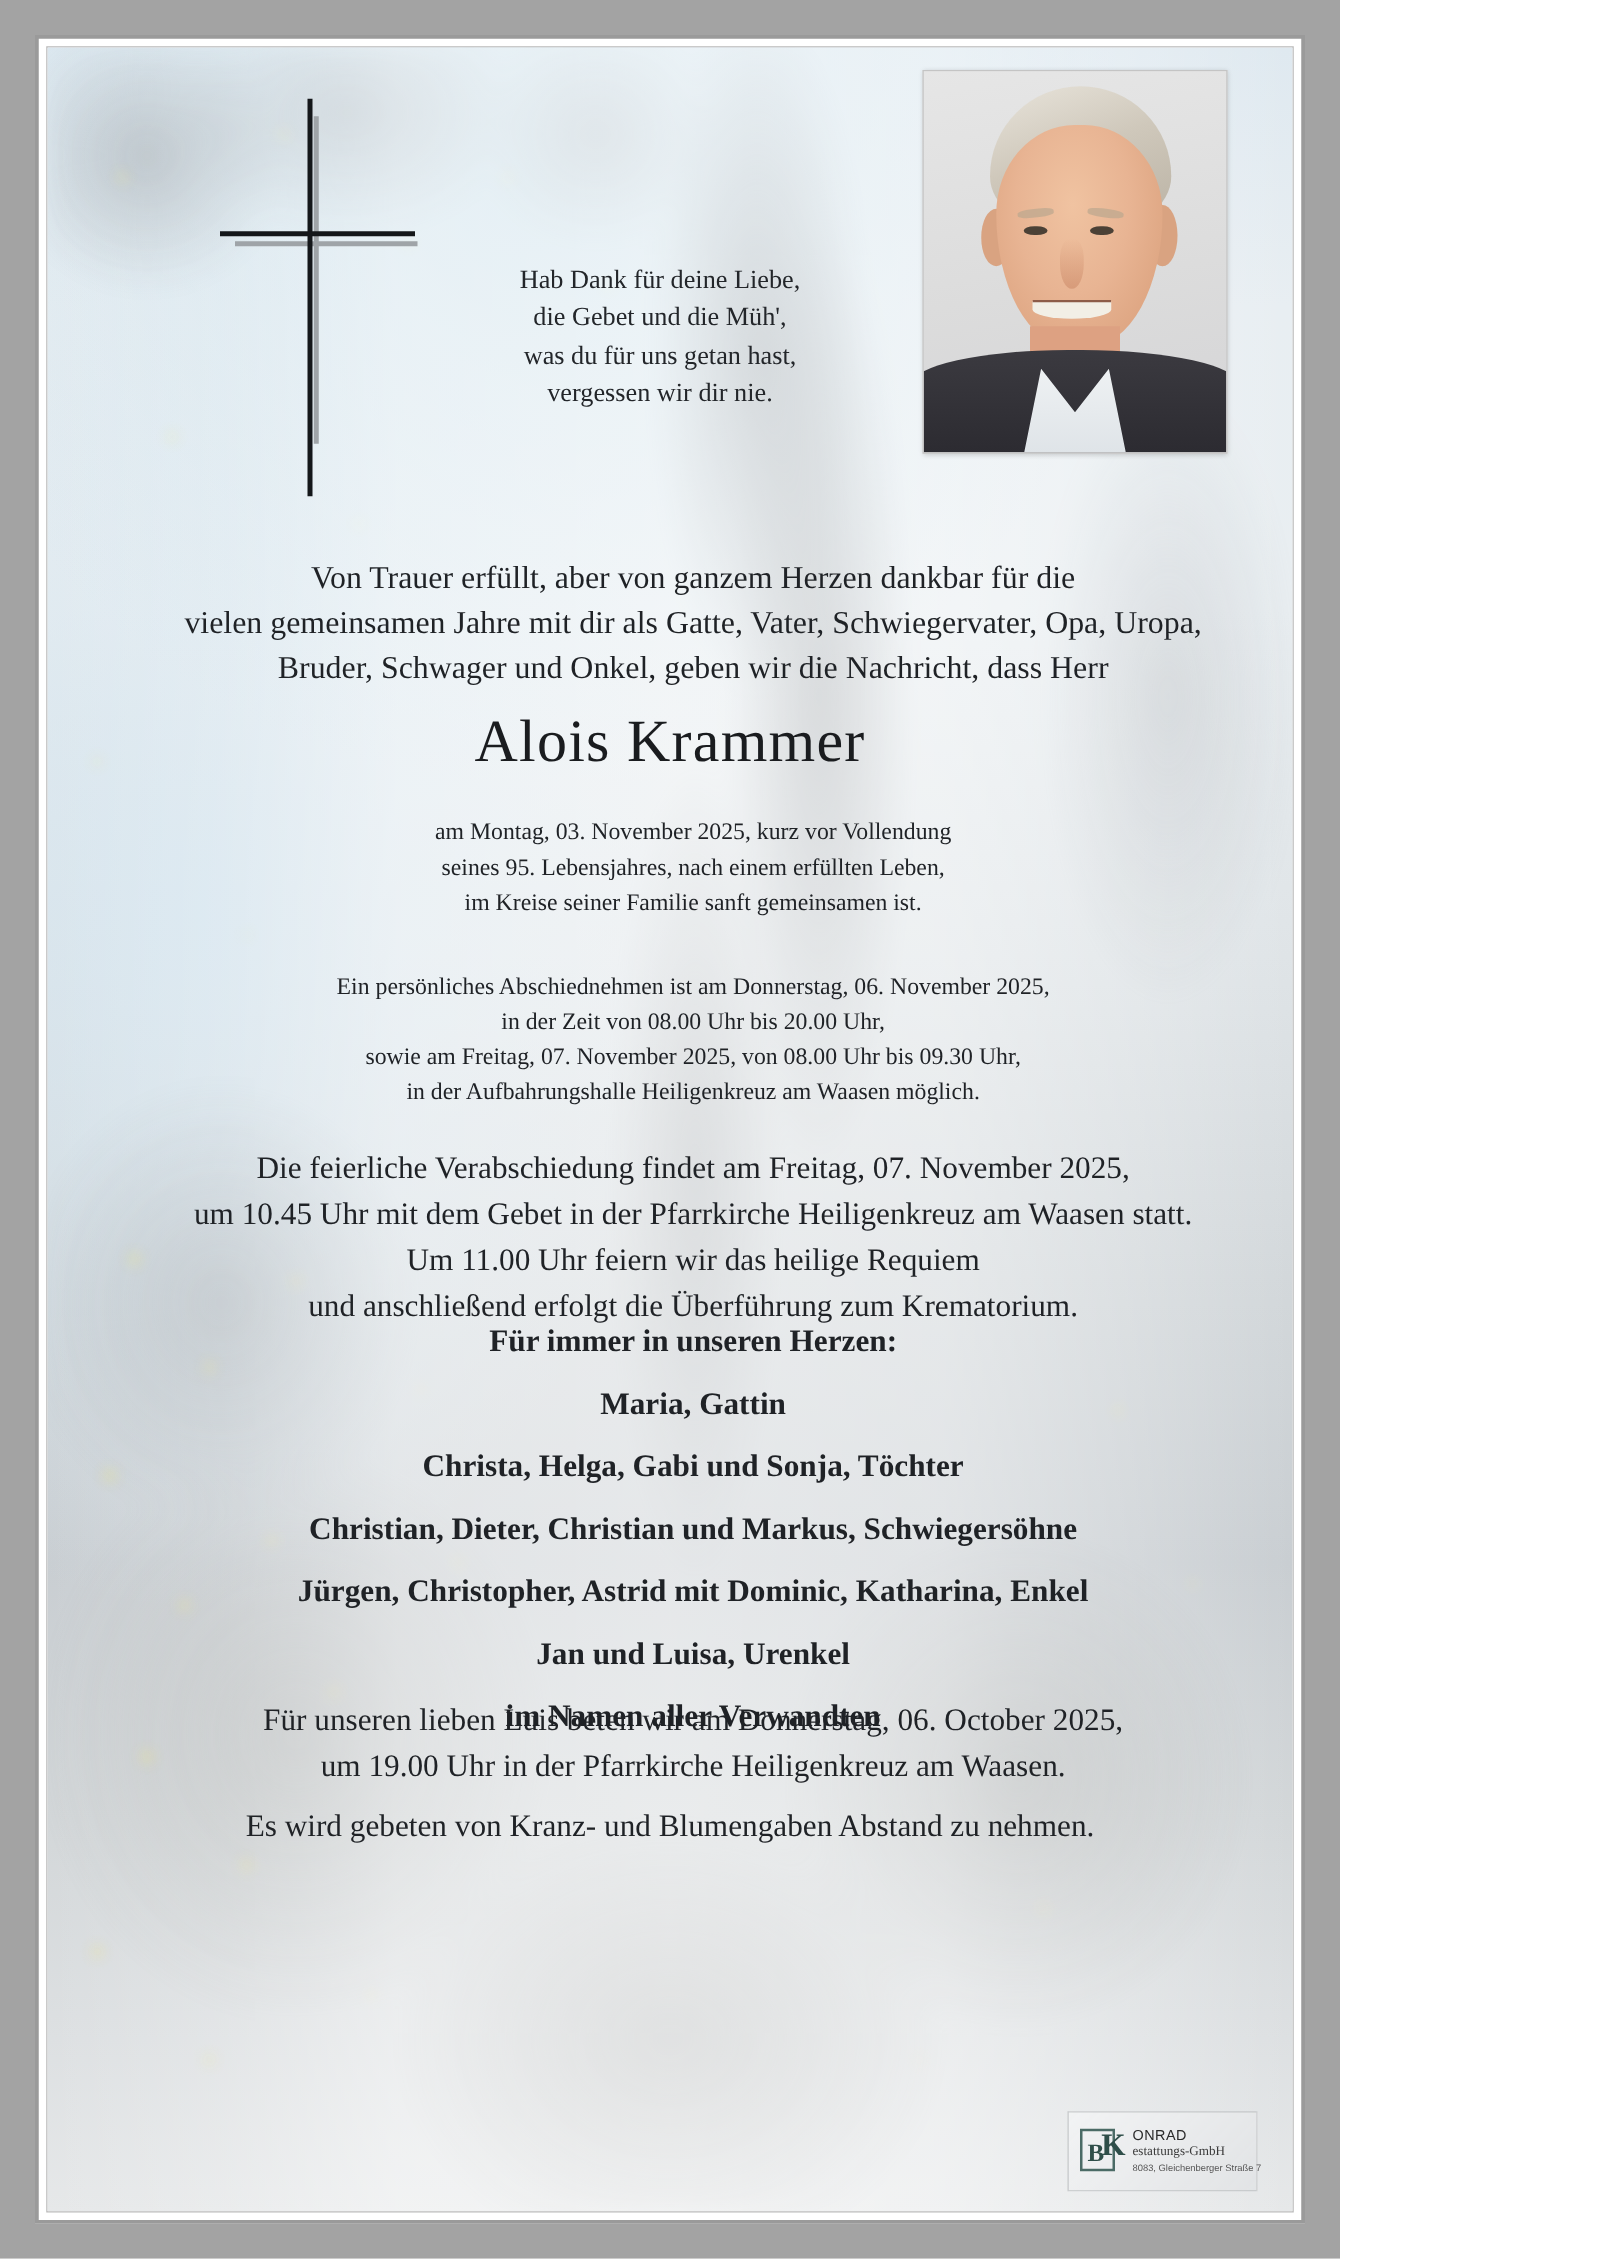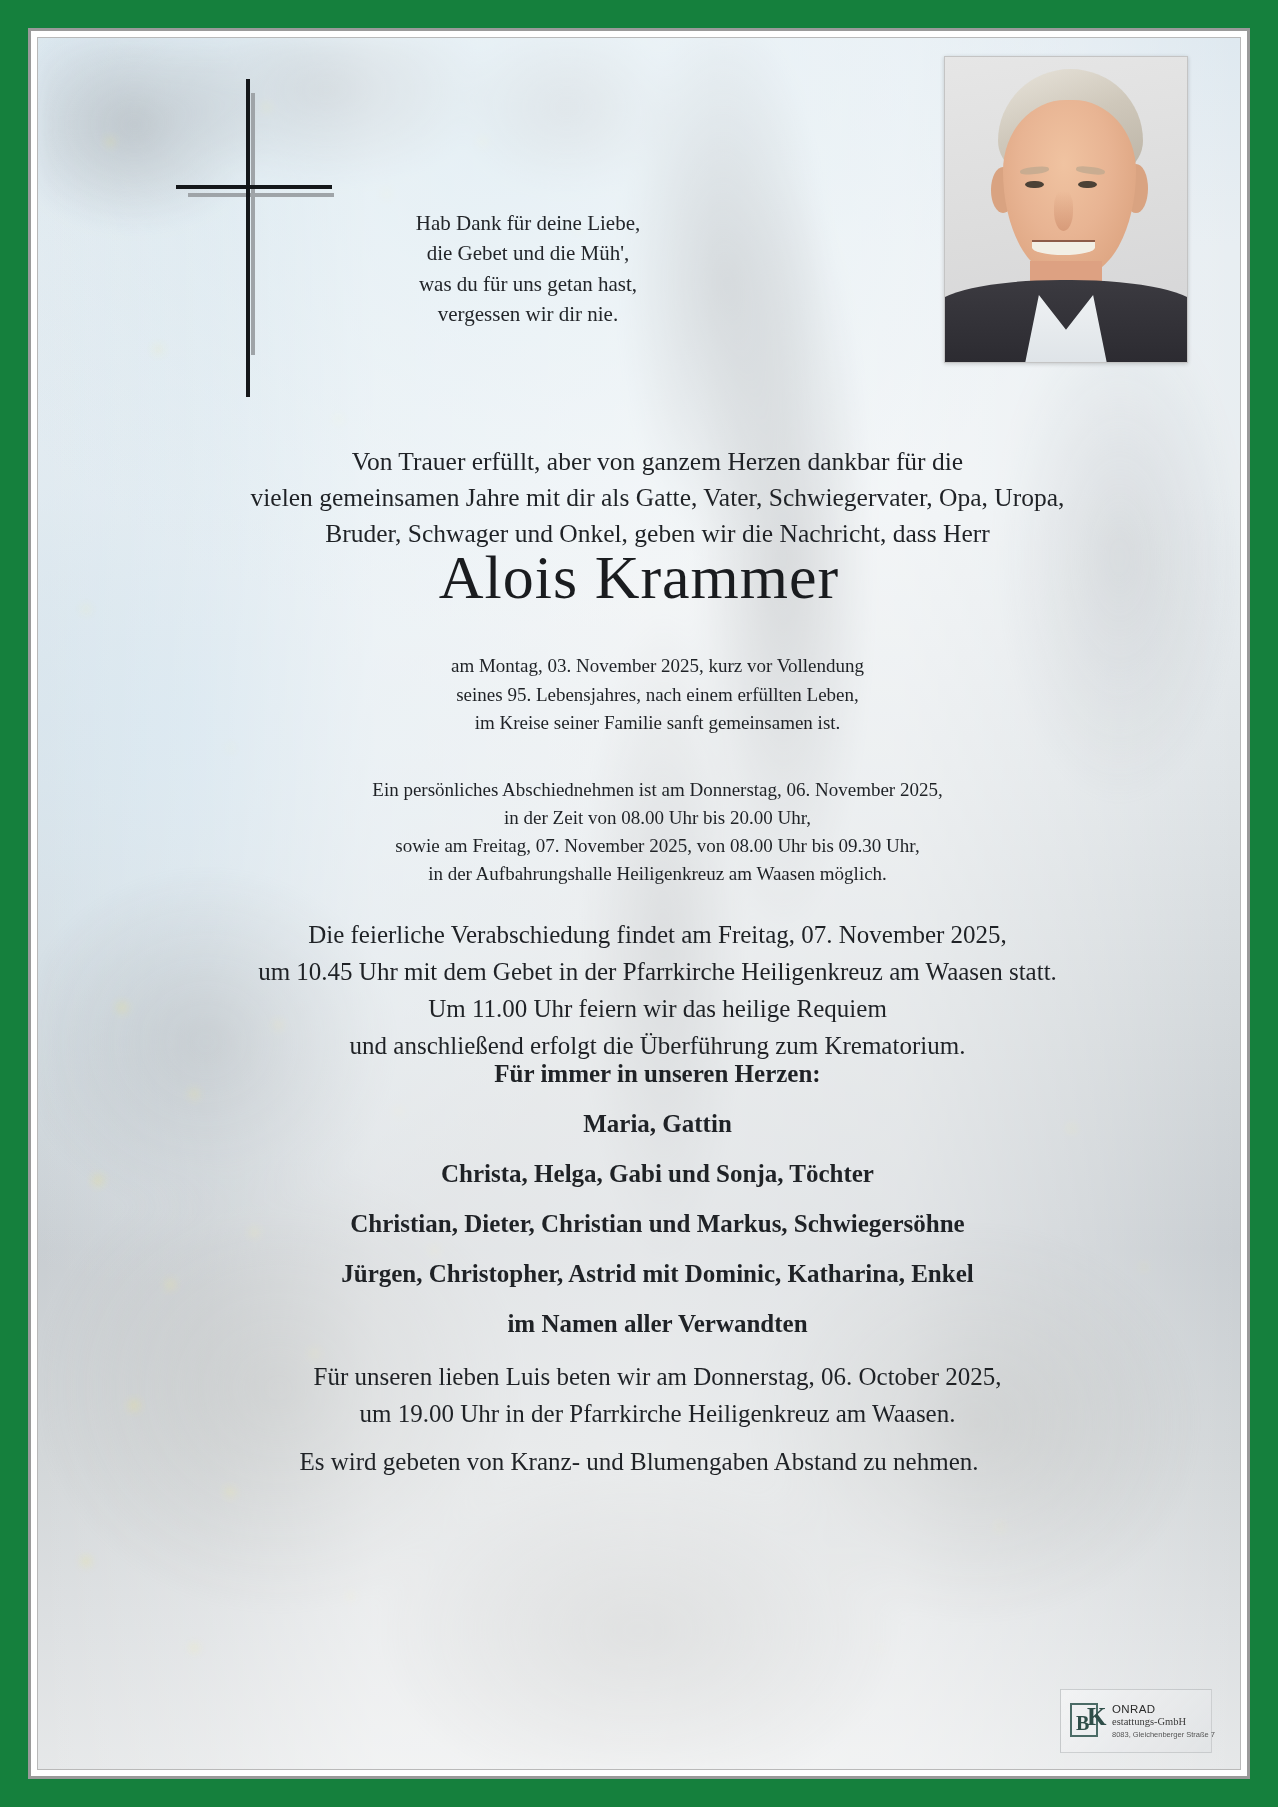--- a/index.html
+++ b/index.html
@@ -11,23 +11,23 @@
   body {
     width: 1278px;
     height: 1807px;
     font-family: "Liberation Serif", "DejaVu Serif", serif;
     overflow: hidden;
   }
 
   
   .page {
     position: relative;
-    width: 1278px;
+    width: 1072px;
     height: 1807px;
-    background: #15803d;
+    background: #a3a3a3;
     box-sizing: border-box;
     padding: 28px;
   }
   .frame-outer {
     position: relative;
     width: 100%;
     height: 100%;
     box-sizing: border-box;
     border: 3px solid #9a9a9a;
     background: #ffffff;
@@ -286,21 +286,21 @@
   .block {
     position: absolute;
     left: 0;
     width: 100%;
     text-align: center;
     color: #1f2226;
   }
   .block .ln { display: block; white-space: nowrap; padding-left: 37px; }
 
   .intro      { top: 406px;  font-size: 25.5px; line-height: 1.42; }
-  .deceased   { top: 504px;  font-size: 62px;   letter-spacing: 1px; font-weight: 400; color: #1a1c1f; }
+  .deceased   { top: 528px;  font-size: 48px;   letter-spacing: 1px; font-weight: 400; color: #1a1c1f; }
   .death      { top: 614px;  font-size: 19px;   line-height: 1.5; }
   .viewing    { top: 738px;  font-size: 19px;   line-height: 1.48; }
   .ceremony   { top: 878px;  font-size: 25px;   line-height: 1.48; }
   .family     { top: 1022px; font-size: 25px;   font-weight: bold; }
   .prayer     { top: 1320px; font-size: 25px;   line-height: 1.48; }
   .flowers    { top: 1410px; font-size: 25px; }
 
   .family .ln { margin-bottom: 22px; }
   .family .ln:last-child { margin-bottom: 0; }
 
@@ -441,20 +441,21 @@
           <span class="ln">Um 11.00 Uhr feiern wir das heilige Requiem</span>
           <span class="ln">und anschließend erfolgt die Überführung zum Krematorium.</span>
         </div>
 
         <div class="block family">
           <span class="ln">Für immer in unseren Herzen:</span>
           <span class="ln">Maria, Gattin</span>
           <span class="ln">Christa, Helga, Gabi und Sonja, Töchter</span>
           <span class="ln">Christian, Dieter, Christian und Markus, Schwiegersöhne</span>
           <span class="ln">Jürgen, Christopher, Astrid mit Dominic, Katharina, Enkel</span>
+          <span class="ln">Jan und Luisa, Urenkel</span>
           <span class="ln">im Namen aller Verwandten</span>
         </div>
 
         <div class="block prayer">
           <span class="ln">Für unseren lieben Luis beten wir am Donnerstag, 06. October 2025,</span>
           <span class="ln">um 19.00 Uhr in der Pfarrkirche Heiligenkreuz am Waasen.</span>
         </div>
 
         <div class="block flowers">Es wird gebeten von Kranz- und Blumengaben Abstand zu nehmen.</div>
 

